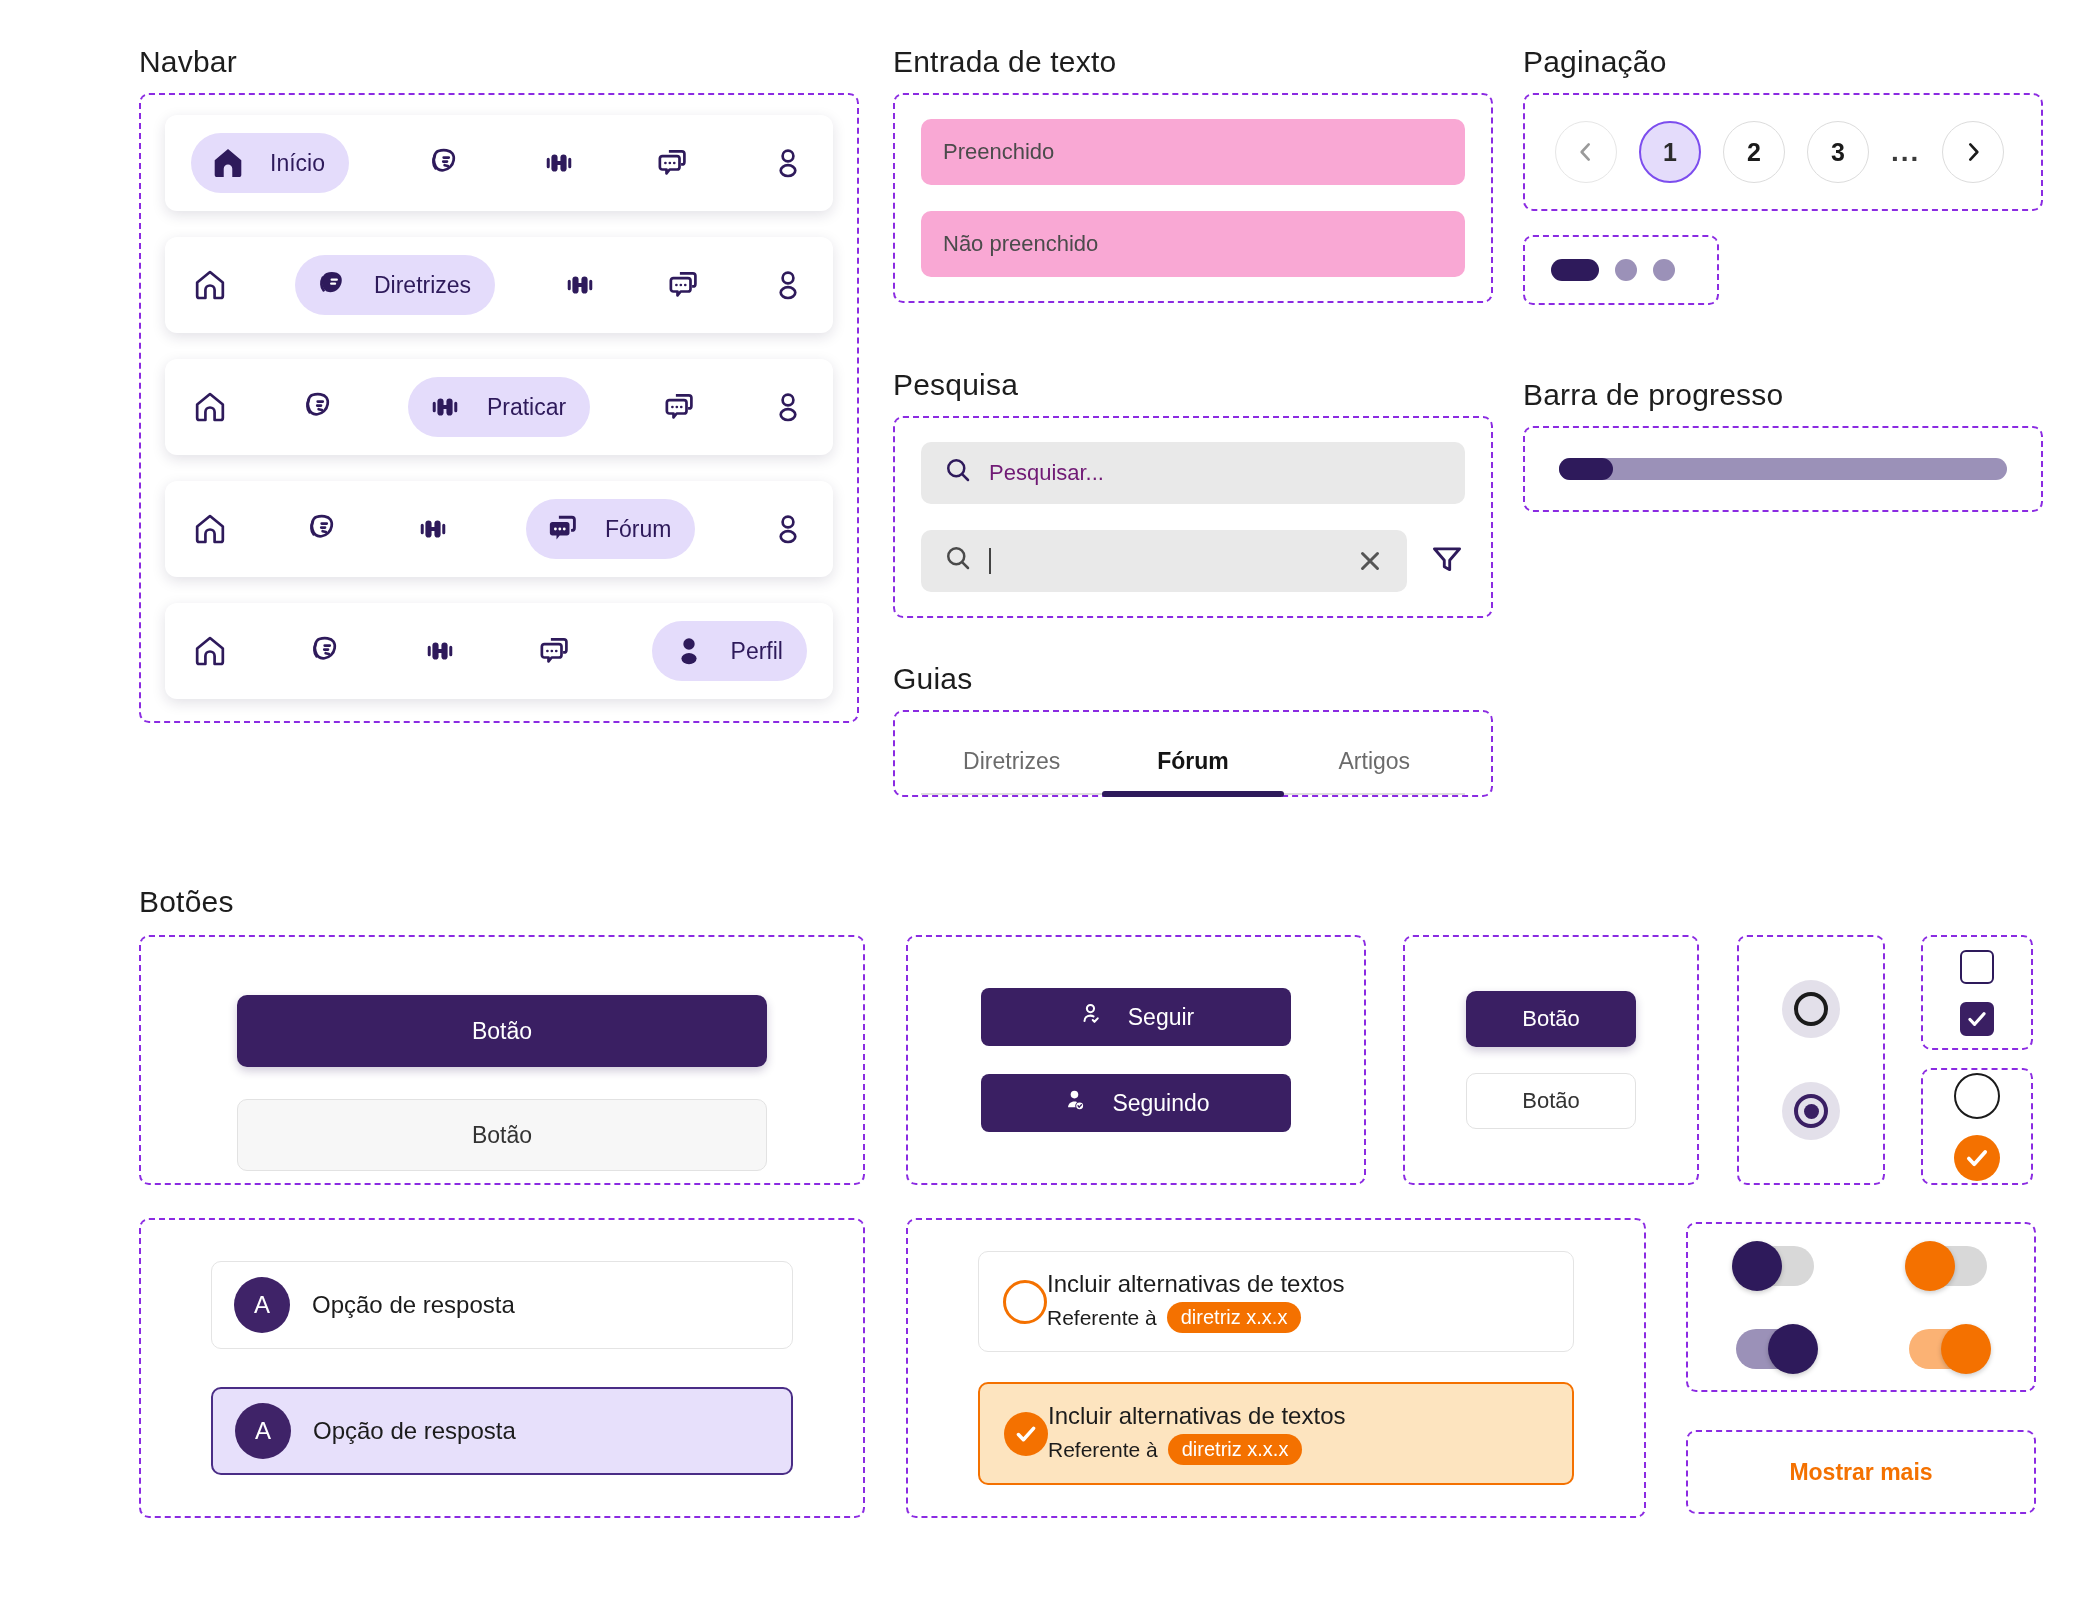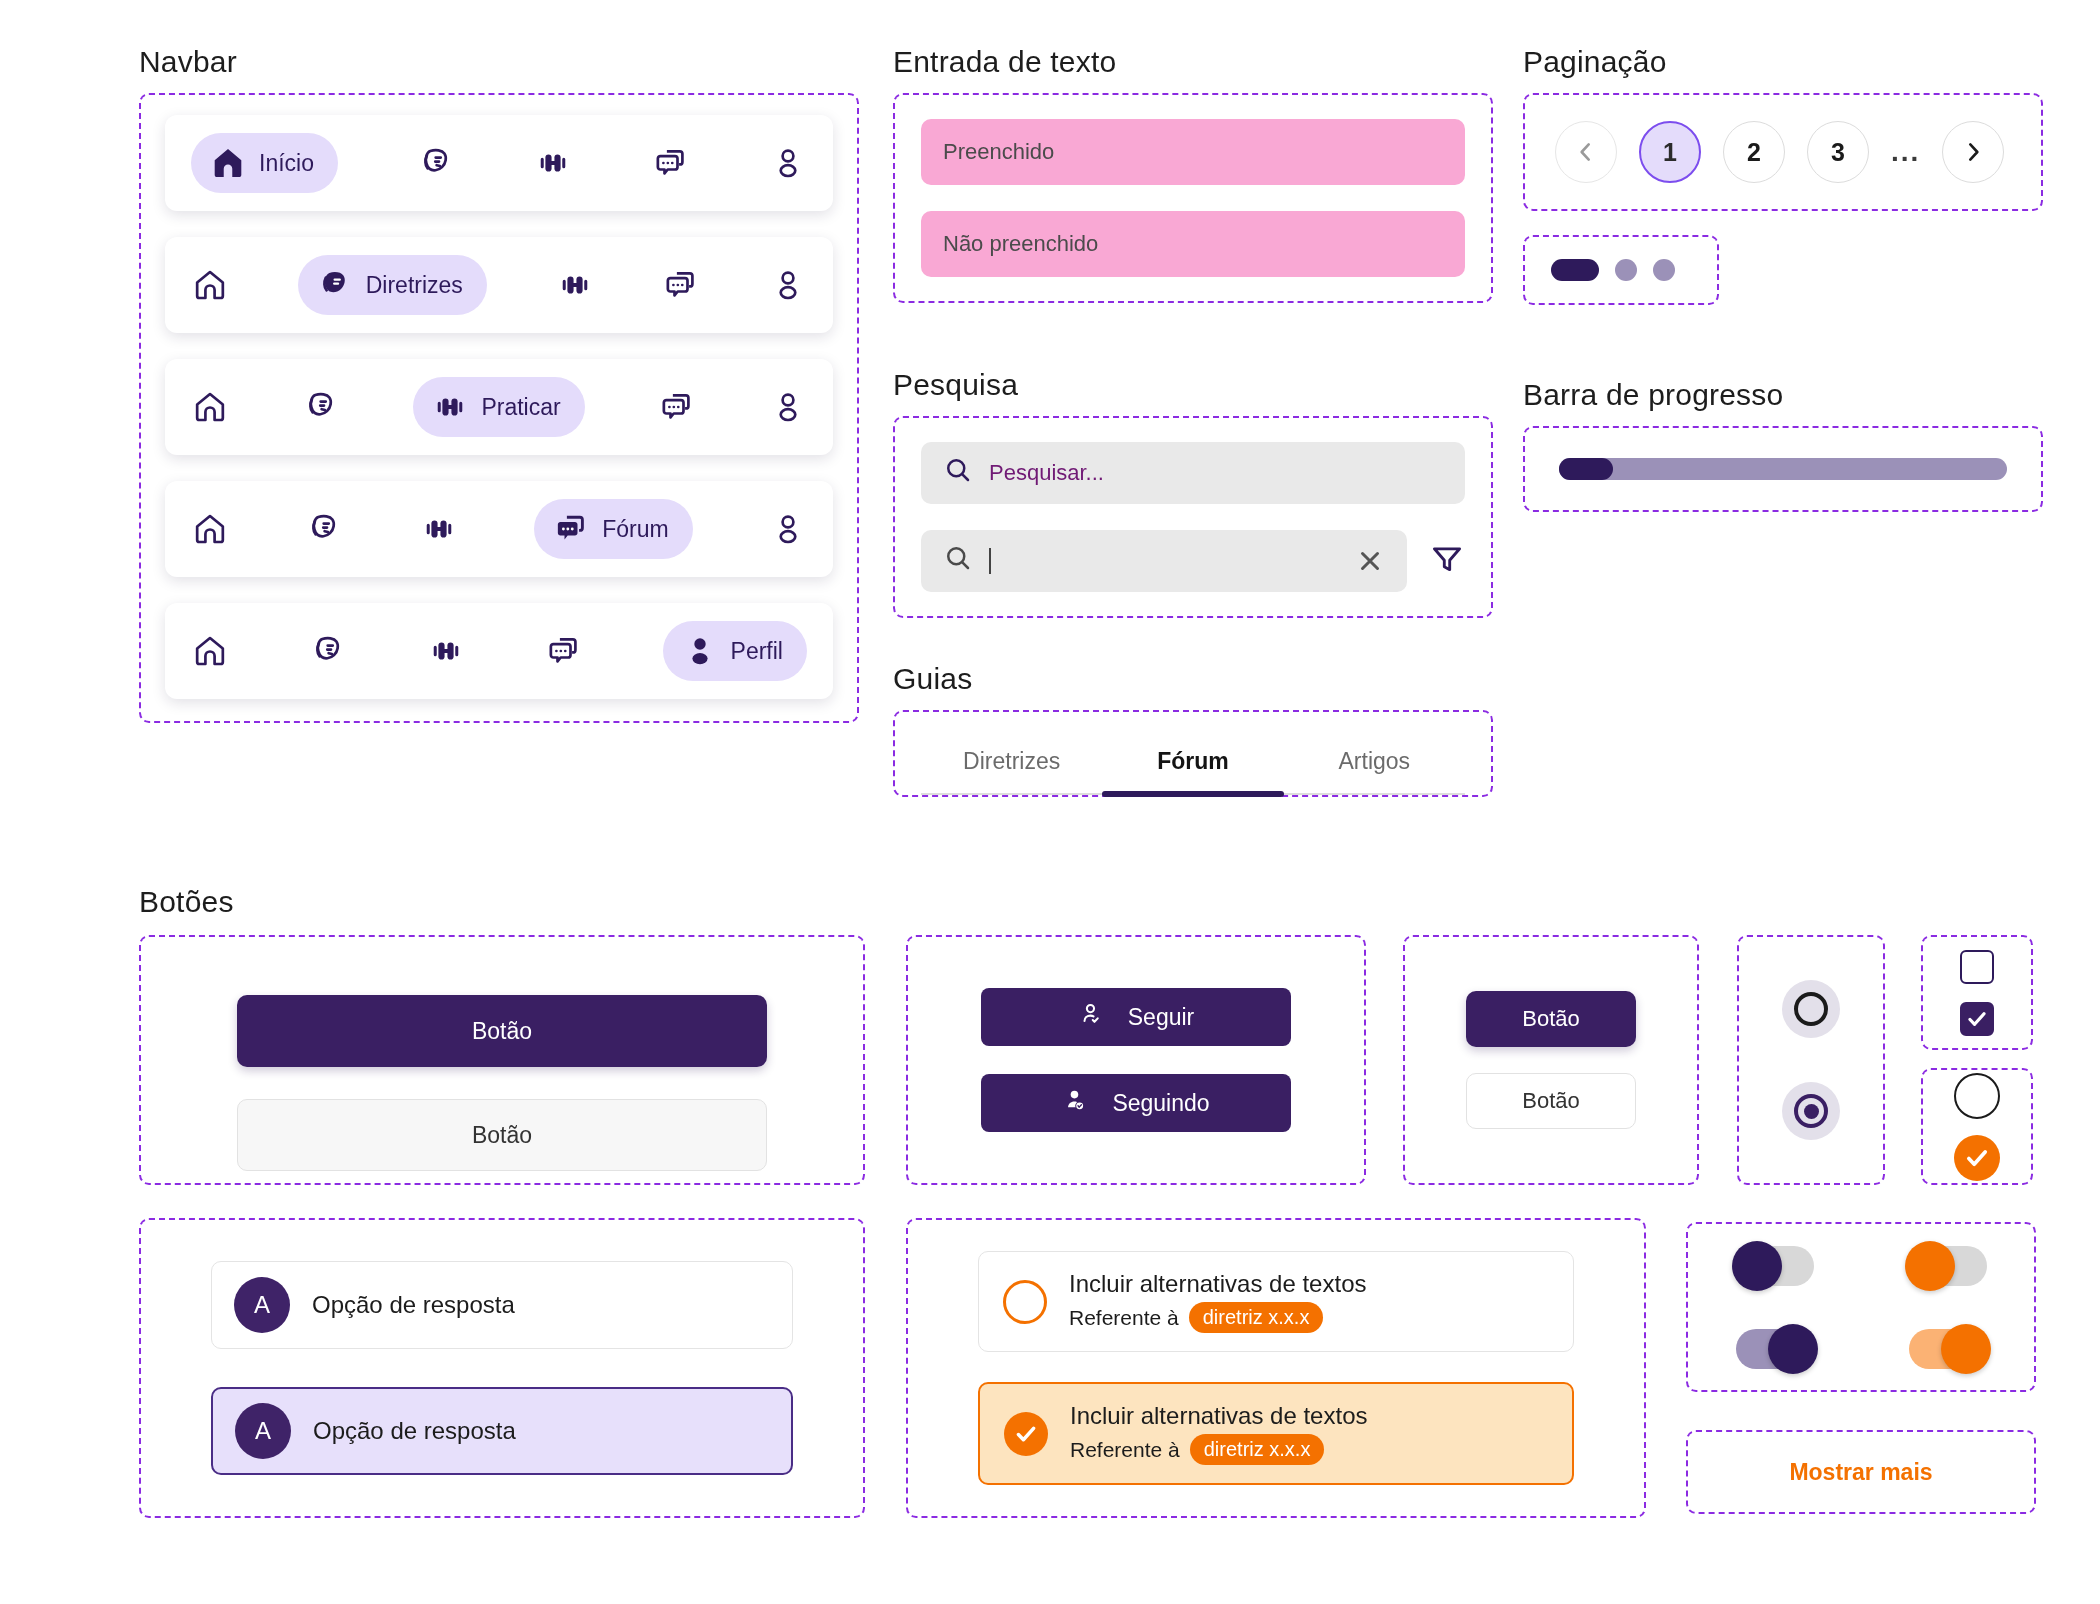--- a/index.html
+++ b/index.html
@@ -31,21 +31,21 @@
     box-shadow: 0 4px 14px rgba(30,20,60,.13);
     height: 96px;
     display: flex;
     align-items: center;
     padding: 0 26px;
     justify-content: space-between;
     margin-bottom: 26px;
   }
   .navbar:last-child { margin-bottom: 0; }
   .nav-item {
-    display: flex; align-items: center; gap: 12px;
+    display: flex; align-items: center; gap: 23px;
     padding: 11px 13px;
     border-radius: 999px;
     color: #2E1A5B;
     font-size: 23px;
     cursor: pointer;
   }
   .nav-item.active { background: #E4DCFB; padding: 11px 24px 11px 18px; }
   .nav-icon { width: 38px; height: 38px; display:block; flex:none; }
   .input-box { padding: 24px 26px; }
   .txt-input {
@@ -143,21 +143,21 @@
   .opt.selected { background:#E7E0FB; border:2px solid #4A2D86; }
   .opt-av {
     width:56px;height:56px;border-radius:50%;background:#3F2368;color:#fff;
     display:flex;align-items:center;justify-content:center;font-size:24px;
   }
   .opt-label { font-size:24px; color:#1c1c1c; }
 
   
   .alt {
     border-radius:10px; background:#fff; border:1.5px solid #E4E4E4;
-    display:flex; align-items:center; gap:22px; padding:18px 24px; cursor:pointer;
+    display:flex; align-items:center; padding:18px 24px; cursor:pointer;
   }
   .alt.selected { background:#FDE4BF; border:2px solid #F47100; }
   .alt-ring { width:44px;height:44px;border-radius:50%;border:3px solid #F47100;background:#fff;flex:none;}
   .alt-chk { width:44px;height:44px;border-radius:50%;background:#F47100;display:flex;align-items:center;justify-content:center;flex:none;}
   .alt-t1 { font-size:24px; color:#1c1c1c; }
   .alt-t2 { font-size:21px; color:#1c1c1c; display:flex; align-items:center; gap:10px; margin-top:4px;}
   .badge { background:#F47100;color:#fff;border-radius:999px;padding:4px 14px;font-size:20px; }
 
   
   .tg { width:78px;height:40px;border-radius:999px;position:relative;cursor:pointer; }

